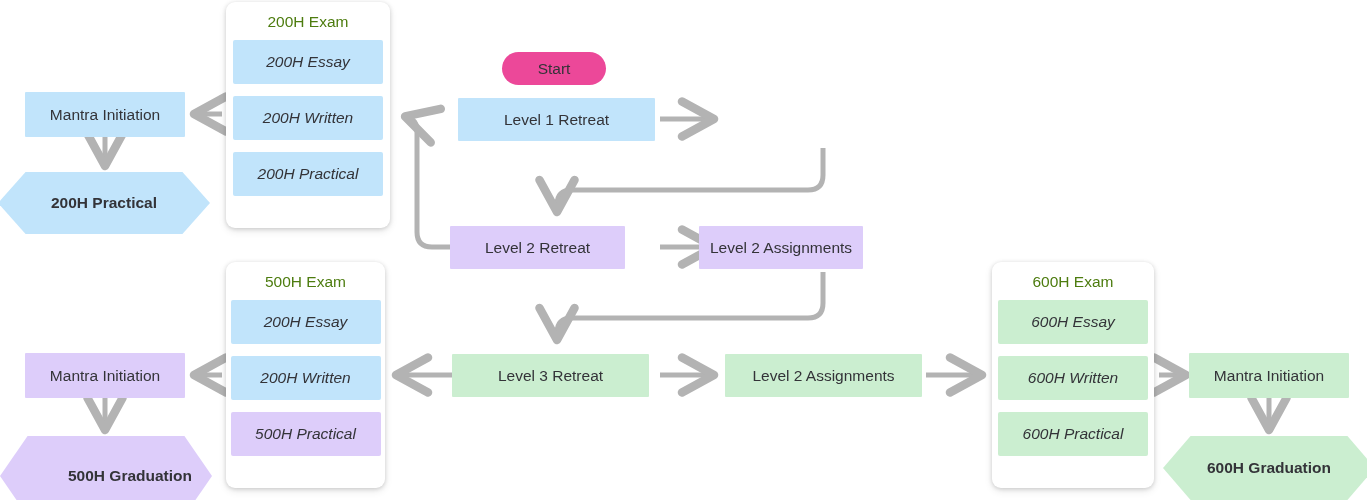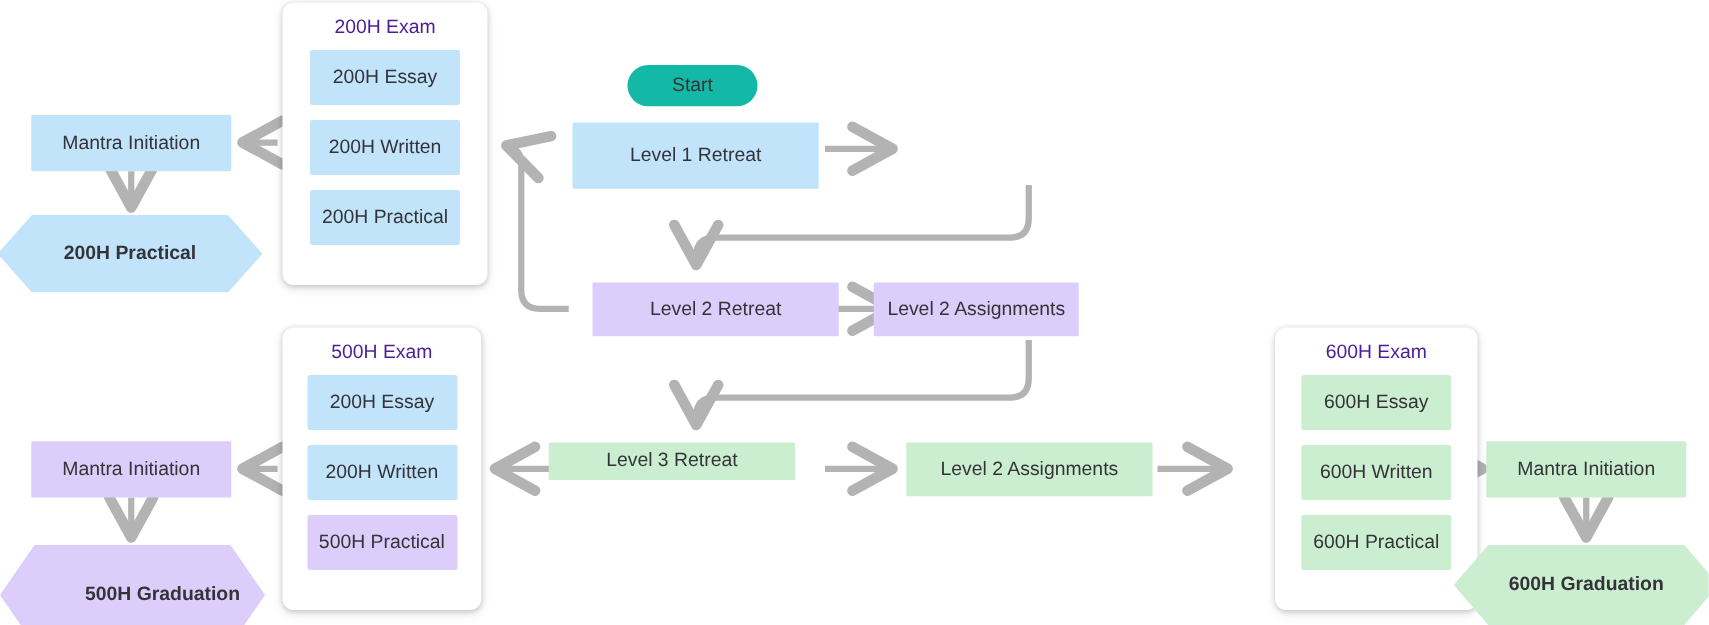--- a/index.html
+++ b/index.html
@@ -32,51 +32,52 @@
     font-size: 15.5px;
     color: #333338;
     text-align: center;
     line-height: 1.15;
   }
   .rect { border-radius: 1px; }
   .blue   { background: #c1e4fb; }
   .purple { background: #ddcdfa; }
   .green  { background: #cbeed0; }
   .pill {
-    background: #14b8a6;
+    background: #ec4899;
     border-radius: 100px;
   }
   .group {
     position: absolute;
     background: #ffffff;
     border-radius: 9px;
     box-sizing: border-box;
     box-shadow: 0 1px 4px rgba(0,0,0,0.16), 0 3px 9px rgba(0,0,0,0.09);
     display: flex;
     flex-direction: column;
     align-items: center;
   }
   .group-title {
     font-size: 15.5px;
-    color: #4c1d95;
+    color: #4d7c0f;
     margin-top: 11px;
     margin-bottom: 9px;
     line-height: 1.15;
   }
   .group-item {
-    width: 120px;
+    width: 150px;
     height: 44px;
     margin-bottom: 12px;
     display: flex;
     align-items: center;
     justify-content: center;
     font-size: 15.5px;
     color: #333338;
     border-radius: 2px;
     box-sizing: border-box;
+    font-style: italic;
   }
   .hex {
     position: absolute;
     display: flex;
     align-items: center;
     justify-content: center;
     font-size: 15.5px;
     font-weight: bold;
     color: #333338;
     box-sizing: border-box;
@@ -130,32 +131,32 @@
       <line x1="1159" y1="375" x2="1184" y2="375" marker-end="url(#ahR)"></line>
 
       <line x1="1269" y1="398" x2="1269" y2="428" marker-end="url(#ahD)"></line>
     </g>
   </svg>
 
   <div class="node pill" style="left:502px; top:52px; width:104px; height:33px;">
     <span>Start</span>
   </div>
 
-  <div class="node rect blue" style="left:458px; top:98px; width:197px; height:53px;">
+  <div class="node rect blue" style="left:458px; top:98px; width:197px; height:43px;">
     <span>Level 1 Retreat</span>
   </div>
 
-  <div class="node rect purple" style="left:474px; top:226px; width:197px; height:43px;">
+  <div class="node rect purple" style="left:450px; top:226px; width:175px; height:43px;">
     <span>Level 2 Retreat</span>
   </div>
   <div class="node rect purple" style="left:699px; top:226px; width:164px; height:43px;">
     <span>Level 2 Assignments</span>
   </div>
 
-  <div class="node rect green" style="left:439px; top:354px; width:197px; height:30px;">
+  <div class="node rect green" style="left:452px; top:354px; width:197px; height:43px;">
     <span>Level 3 Retreat</span>
   </div>
   <div class="node rect green" style="left:725px; top:354px; width:197px; height:43px;">
     <span>Level 2 Assignments</span>
   </div>
 
   <div class="group" style="left:226px; top:2px; width:164px; height:226px;">
     <div class="group-title">200H Exam</div>
     <div class="group-item blue">
       <span>200H Essay</span>
@@ -174,21 +175,21 @@
       <span>200H Essay</span>
     </div>
     <div class="group-item blue">
       <span>200H Written</span>
     </div>
     <div class="group-item purple">
       <span>500H Practical</span>
     </div>
   </div>
 
-  <div class="group" style="left:1020px; top:262px; width:162px; height:226px;">
+  <div class="group" style="left:992px; top:262px; width:162px; height:226px;">
     <div class="group-title">600H Exam</div>
     <div class="group-item green">
       <span>600H Essay</span>
     </div>
     <div class="group-item green">
       <span>600H Written</span>
     </div>
     <div class="group-item green">
       <span>600H Practical</span>
     </div>

